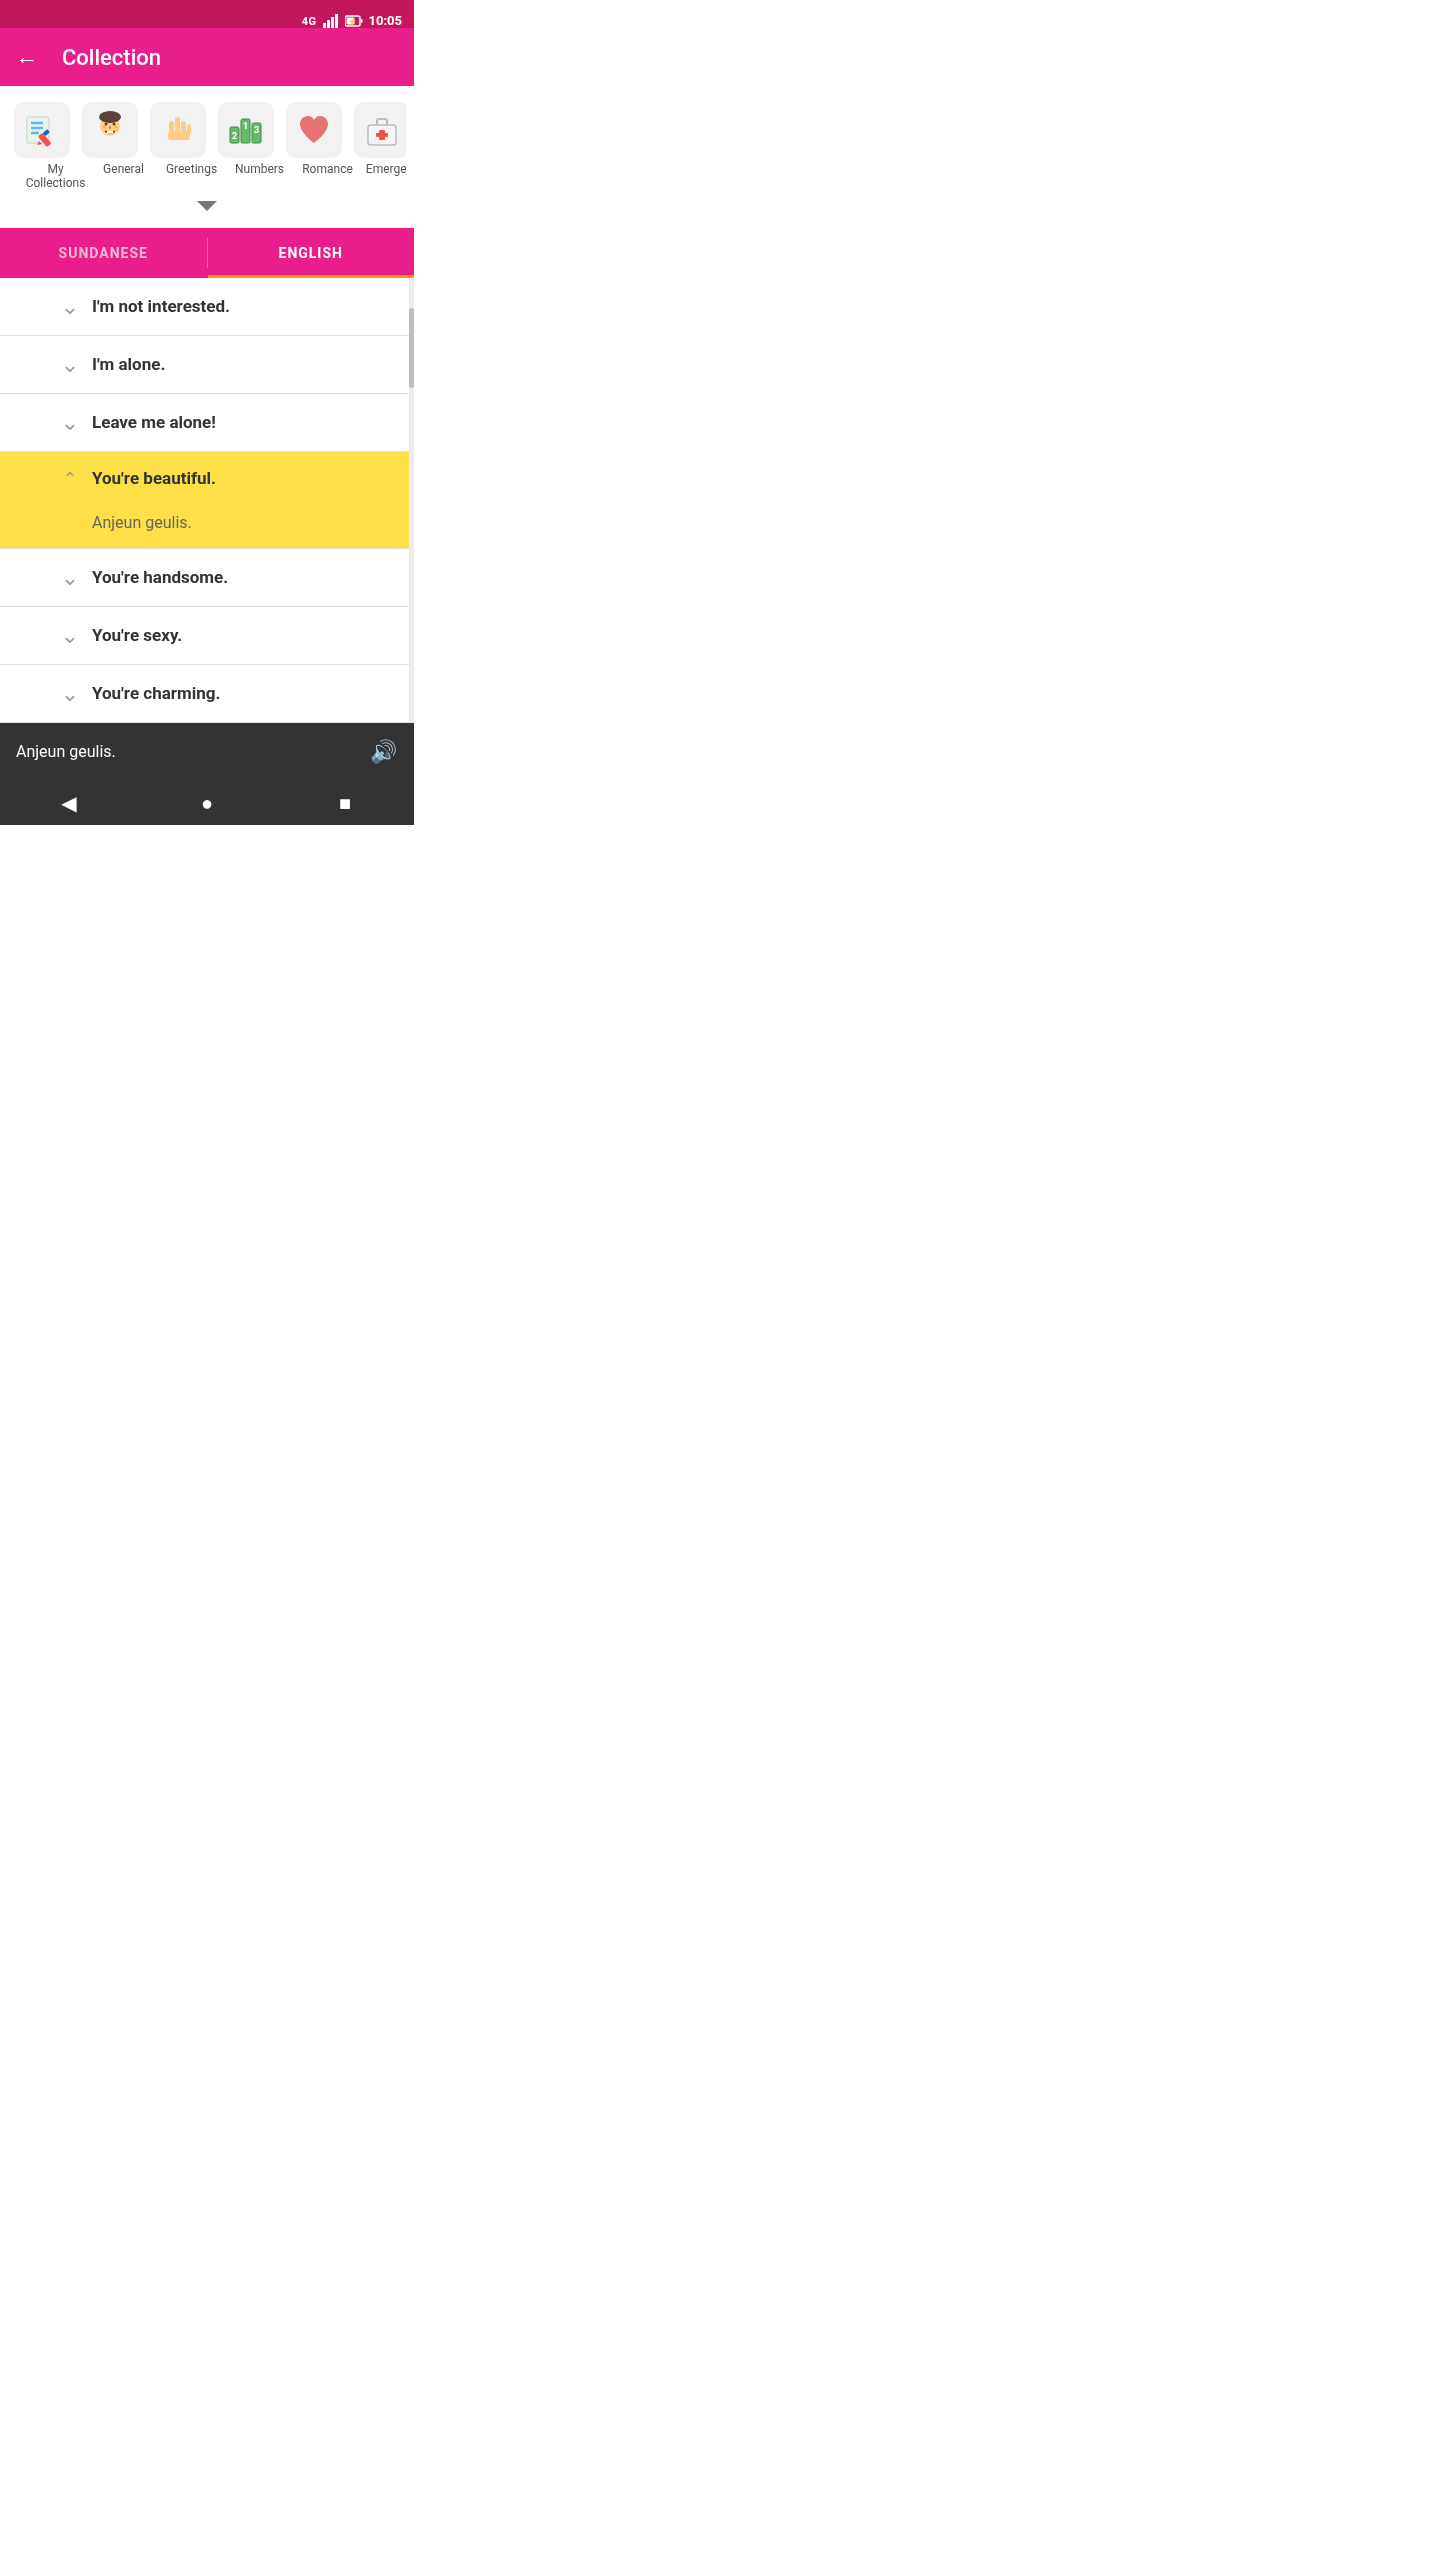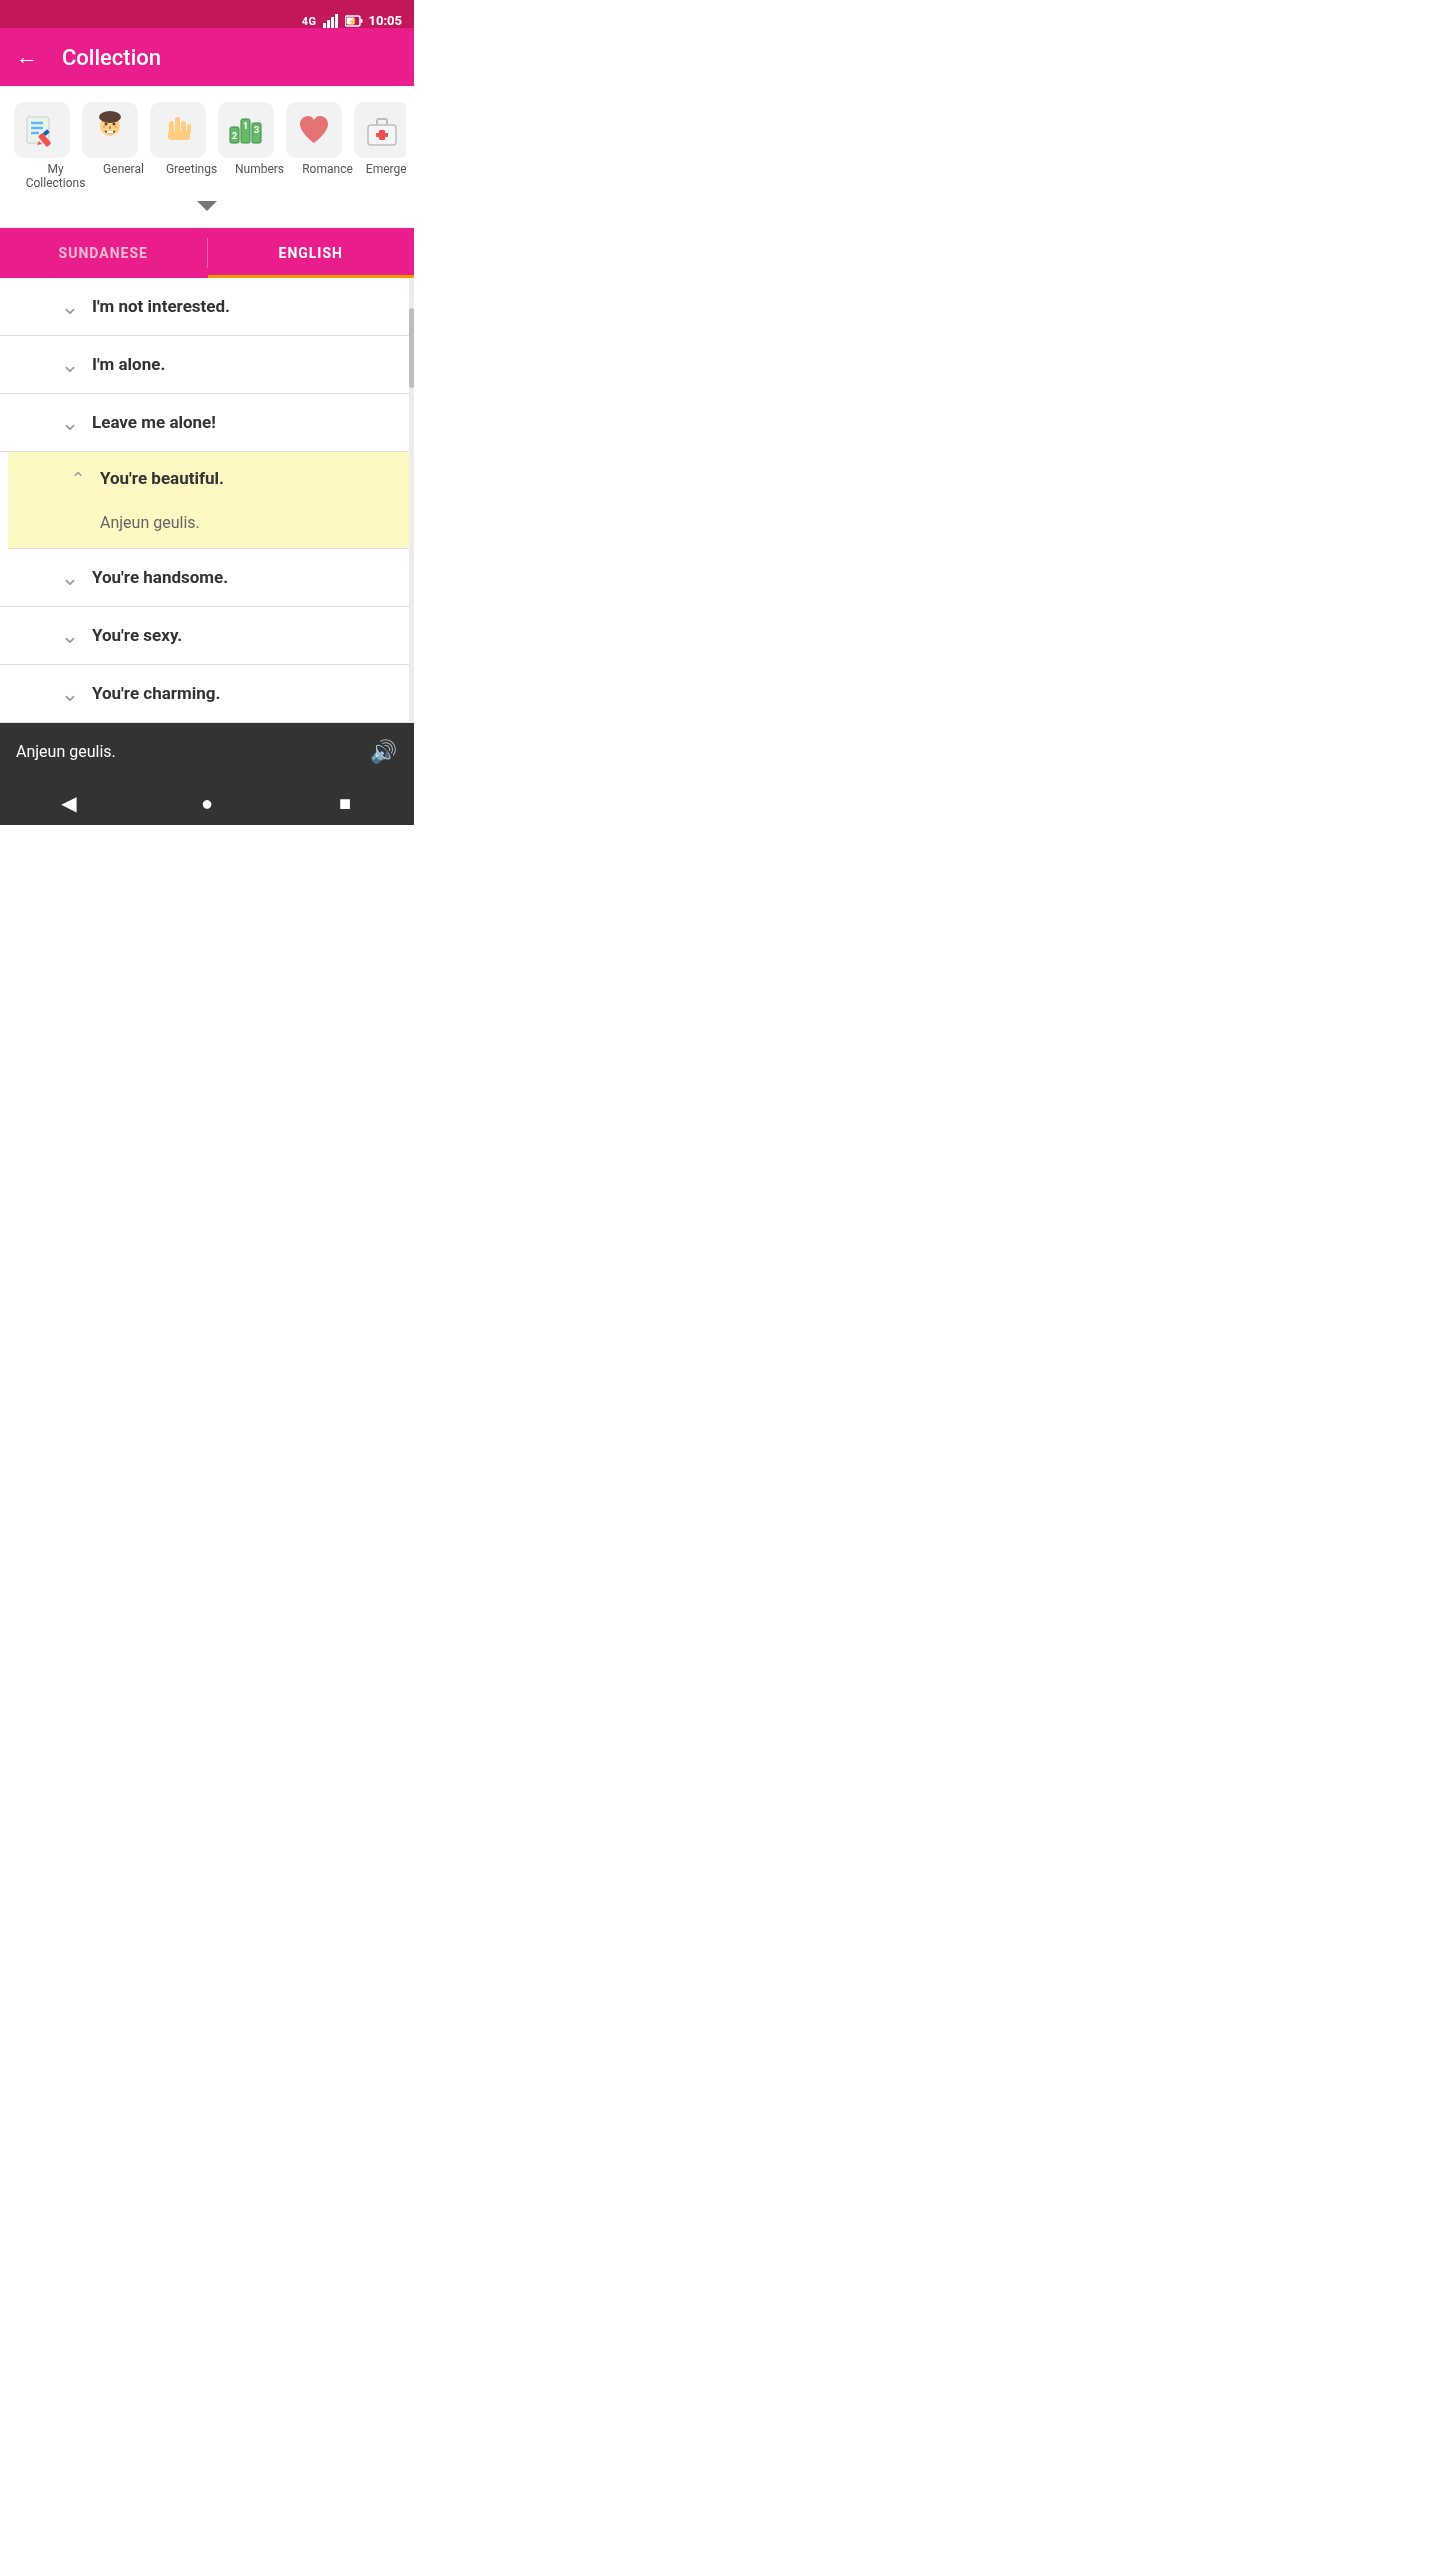--- a/index.html
+++ b/index.html
@@ -148,22 +148,21 @@
     .phrase-list {
       background: #fff;
       flex: 1;
     }
     .phrase-item {
       border-bottom: 1px solid #e0e0e0;
       cursor: pointer;
       padding-left: 44px;
     }
     .phrase-item.expanded {
-      background: #fef9c3;
-      margin-left: 8px;
+      background: #fde047;
     }
     .phrase-header {
       display: flex;
       align-items: center;
       padding: 16px 16px;
       gap: 12px;
     }
     .phrase-chevron {
       color: #9e9e9e;
       font-size: 16px;

